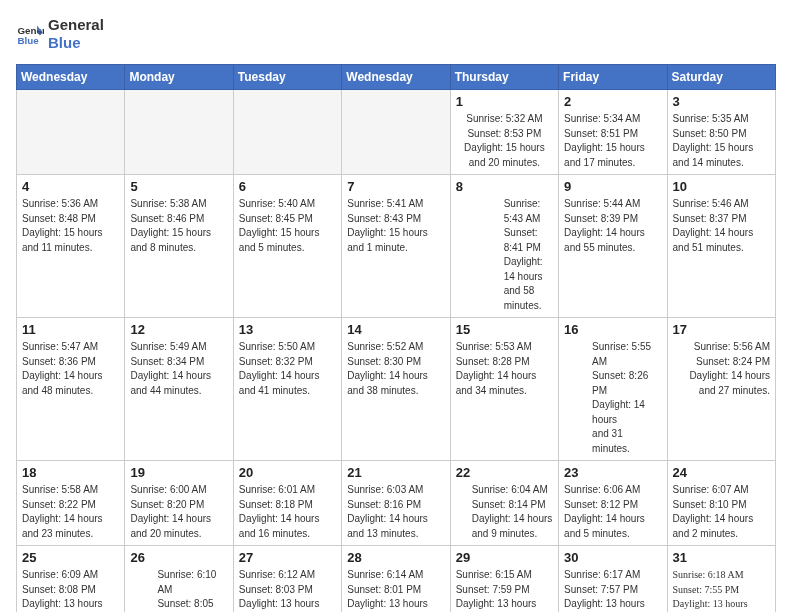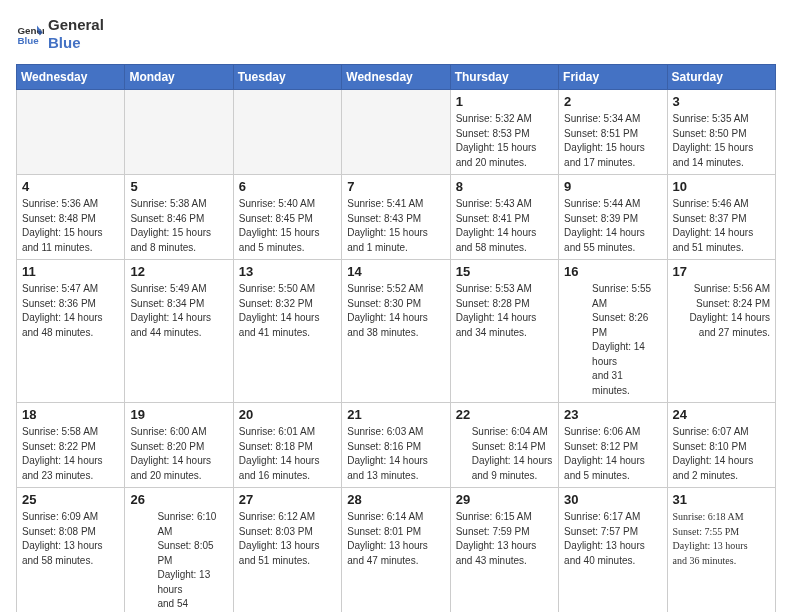--- a/index.html
+++ b/index.html
@@ -114,21 +114,21 @@
       </tr>
   </thead>
   <tbody id="calendar-body">
   <tr class="week-row">
         <td class="empty"></td>
         <td class="empty"></td>
         <td class="empty"></td>
         <td class="empty"></td>
         <td>
           <div class="day-num">1</div>
-          <div class="day-info" style="white-space: pre-line;">Sunrise: 5:32 AM
+          <div class="day-info" style="white-space: pre-line; text-align: center;">Sunrise: 5:32 AM
 Sunset: 8:53 PM
 Daylight: 15 hours
 and 20 minutes.</div>
         </td>
         <td>
           <div class="day-num">2</div>
           <div class="day-info" style="white-space: pre-line;">Sunrise: 5:34 AM
 Sunset: 8:51 PM
 Daylight: 15 hours
 and 17 minutes.</div>
@@ -165,21 +165,21 @@
         </td>
         <td>
           <div class="day-num">7</div>
           <div class="day-info" style="white-space: pre-line;">Sunrise: 5:41 AM
 Sunset: 8:43 PM
 Daylight: 15 hours
 and 1 minute.</div>
         </td>
         <td>
           <div class="day-num">8</div>
-          <div class="day-info" style="white-space: pre-line;">Sunrise: 5:43 AM
+          <div class="day-info" style="white-space: pre-line; margin-left: 48px;">Sunrise: 5:43 AM
 Sunset: 8:41 PM
 Daylight: 14 hours
 and 58 minutes.</div>
         </td>
         <td>
           <div class="day-num">9</div>
           <div class="day-info" style="white-space: pre-line;">Sunrise: 5:44 AM
 Sunset: 8:39 PM
 Daylight: 14 hours
 and 55 minutes.</div>

